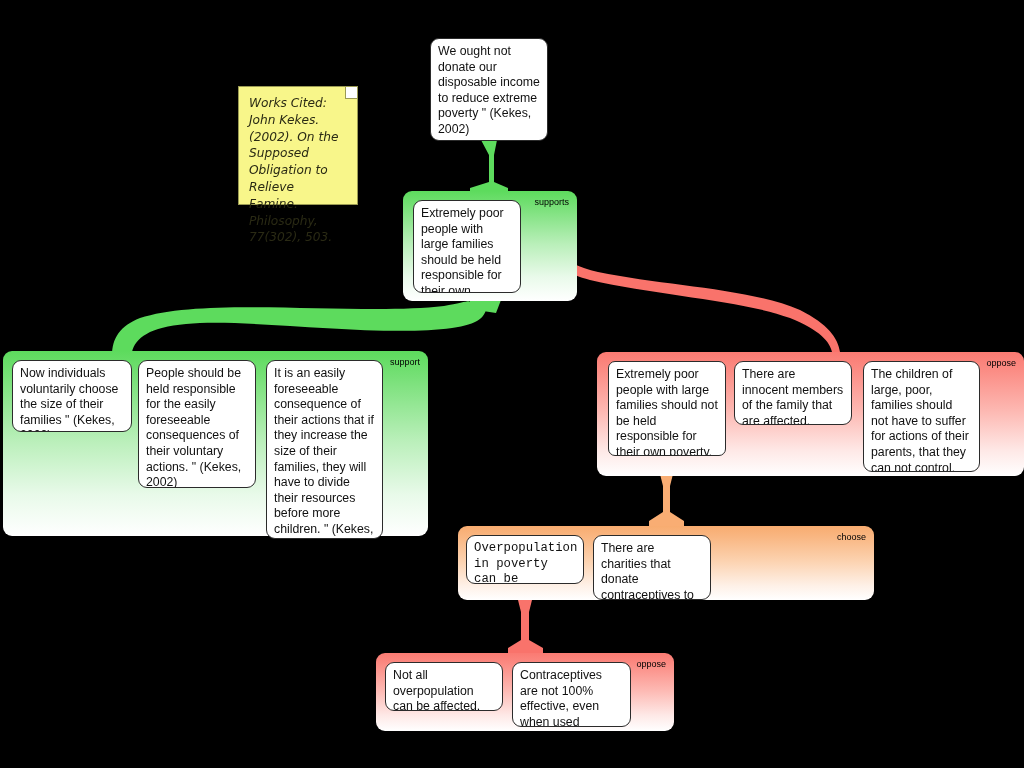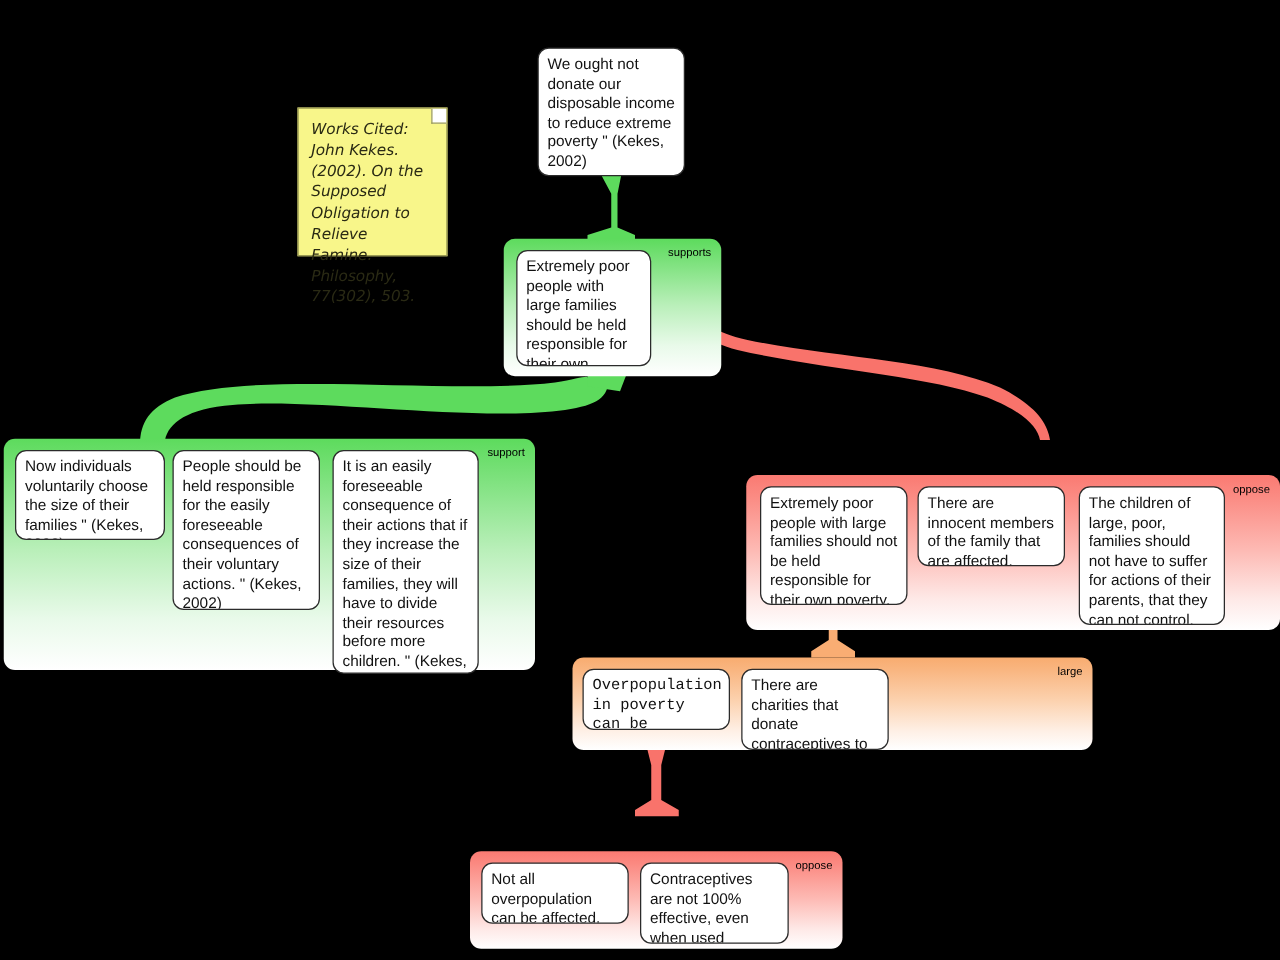--- a/index.html
+++ b/index.html
@@ -28,21 +28,20 @@
   .group {
     position: absolute;
     border-radius: 9px;
     box-sizing: border-box;
   }
   .group.green {
     background: linear-gradient(to bottom, #5ddb5d 0%, #77e077 14%, #b9efb9 48%, #e9faea 78%, #ffffff 100%);
   }
   .group.red {
     background: linear-gradient(to bottom, #fa7a72 0%, #fb8b83 14%, #fdb9b3 48%, #fee9e7 80%, #ffffff 100%);
-    margin-top: 28px;
   }
   .group.orange {
     background: linear-gradient(to bottom, #f8ac70 0%, #f9b681 14%, #fcd3b1 48%, #fef0e6 80%, #ffffff 100%);
   }
   .group-label {
     position: absolute;
     top: 6px;
     right: 8px;
     font-size: 9px;
     line-height: 10px;
@@ -146,27 +145,27 @@
 
   <div class="group green" style="left:3px; top:351px; width:425px; height:185px;">
     <span class="group-label">support</span>
     <div class="card" style="left:9px; top:9px; width:120px; height:72px;">Now individuals voluntarily choose the size of their families " (Kekes, 2002)</div>
     <div class="card" style="left:135px; top:9px; width:118px; height:128px;">People should be held responsible for the easily foreseeable consequences of their voluntary actions. " (Kekes, 2002)</div>
     <div class="card" style="left:263px; top:9px; width:117px; height:179px;">It is an easily foreseeable consequence of their actions that if they increase the size of their families, they will have to divide their resources before more children. " (Kekes, 2002)</div>
   </div>
 
   <div class="group red" style="left:597px; top:352px; width:427px; height:124px;">
     <span class="group-label">oppose</span>
-    <div class="card" style="left:11px; top:9px; width:118px; height:95px;">Extremely poor people with large families should not be held responsible for their own poverty.</div>
+    <div class="card" style="left:11px; top:9px; width:118px; height:95px;border-radius:7px;">Extremely poor people with large families should not be held responsible for their own poverty.</div>
     <div class="card" style="left:137px; top:9px; width:118px; height:64px;">There are innocent members of the family that are affected.</div>
     <div class="card" style="left:266px; top:9px; width:117px; height:111px;">The children of large, poor, families should not have to suffer for actions of their parents, that they can not control.</div>
   </div>
 
   <div class="group orange" style="left:458px; top:526px; width:416px; height:74px;">
-    <span class="group-label">large</span>
+    <span class="group-label">choose</span>
     <div class="card" style="left:8px; top:9px; width:118px; height:49px;font-family:Liberation Mono, monospace;">Overpopulation in poverty can be avoided.</div>
     <div class="card" style="left:135px; top:9px; width:118px; height:65px;">There are charities that donate contraceptives to the poor.</div>
   </div>
 
   <div class="group red" style="left:376px; top:653px; width:298px; height:78px;">
     <span class="group-label">oppose</span>
     <div class="card" style="left:9px; top:9px; width:118px; height:49px;">Not all overpopulation can be affected.</div>
     <div class="card" style="left:136px; top:9px; width:119px; height:65px;">Contraceptives are not 100% effective, even when used correctly.</div>
   </div>
 

